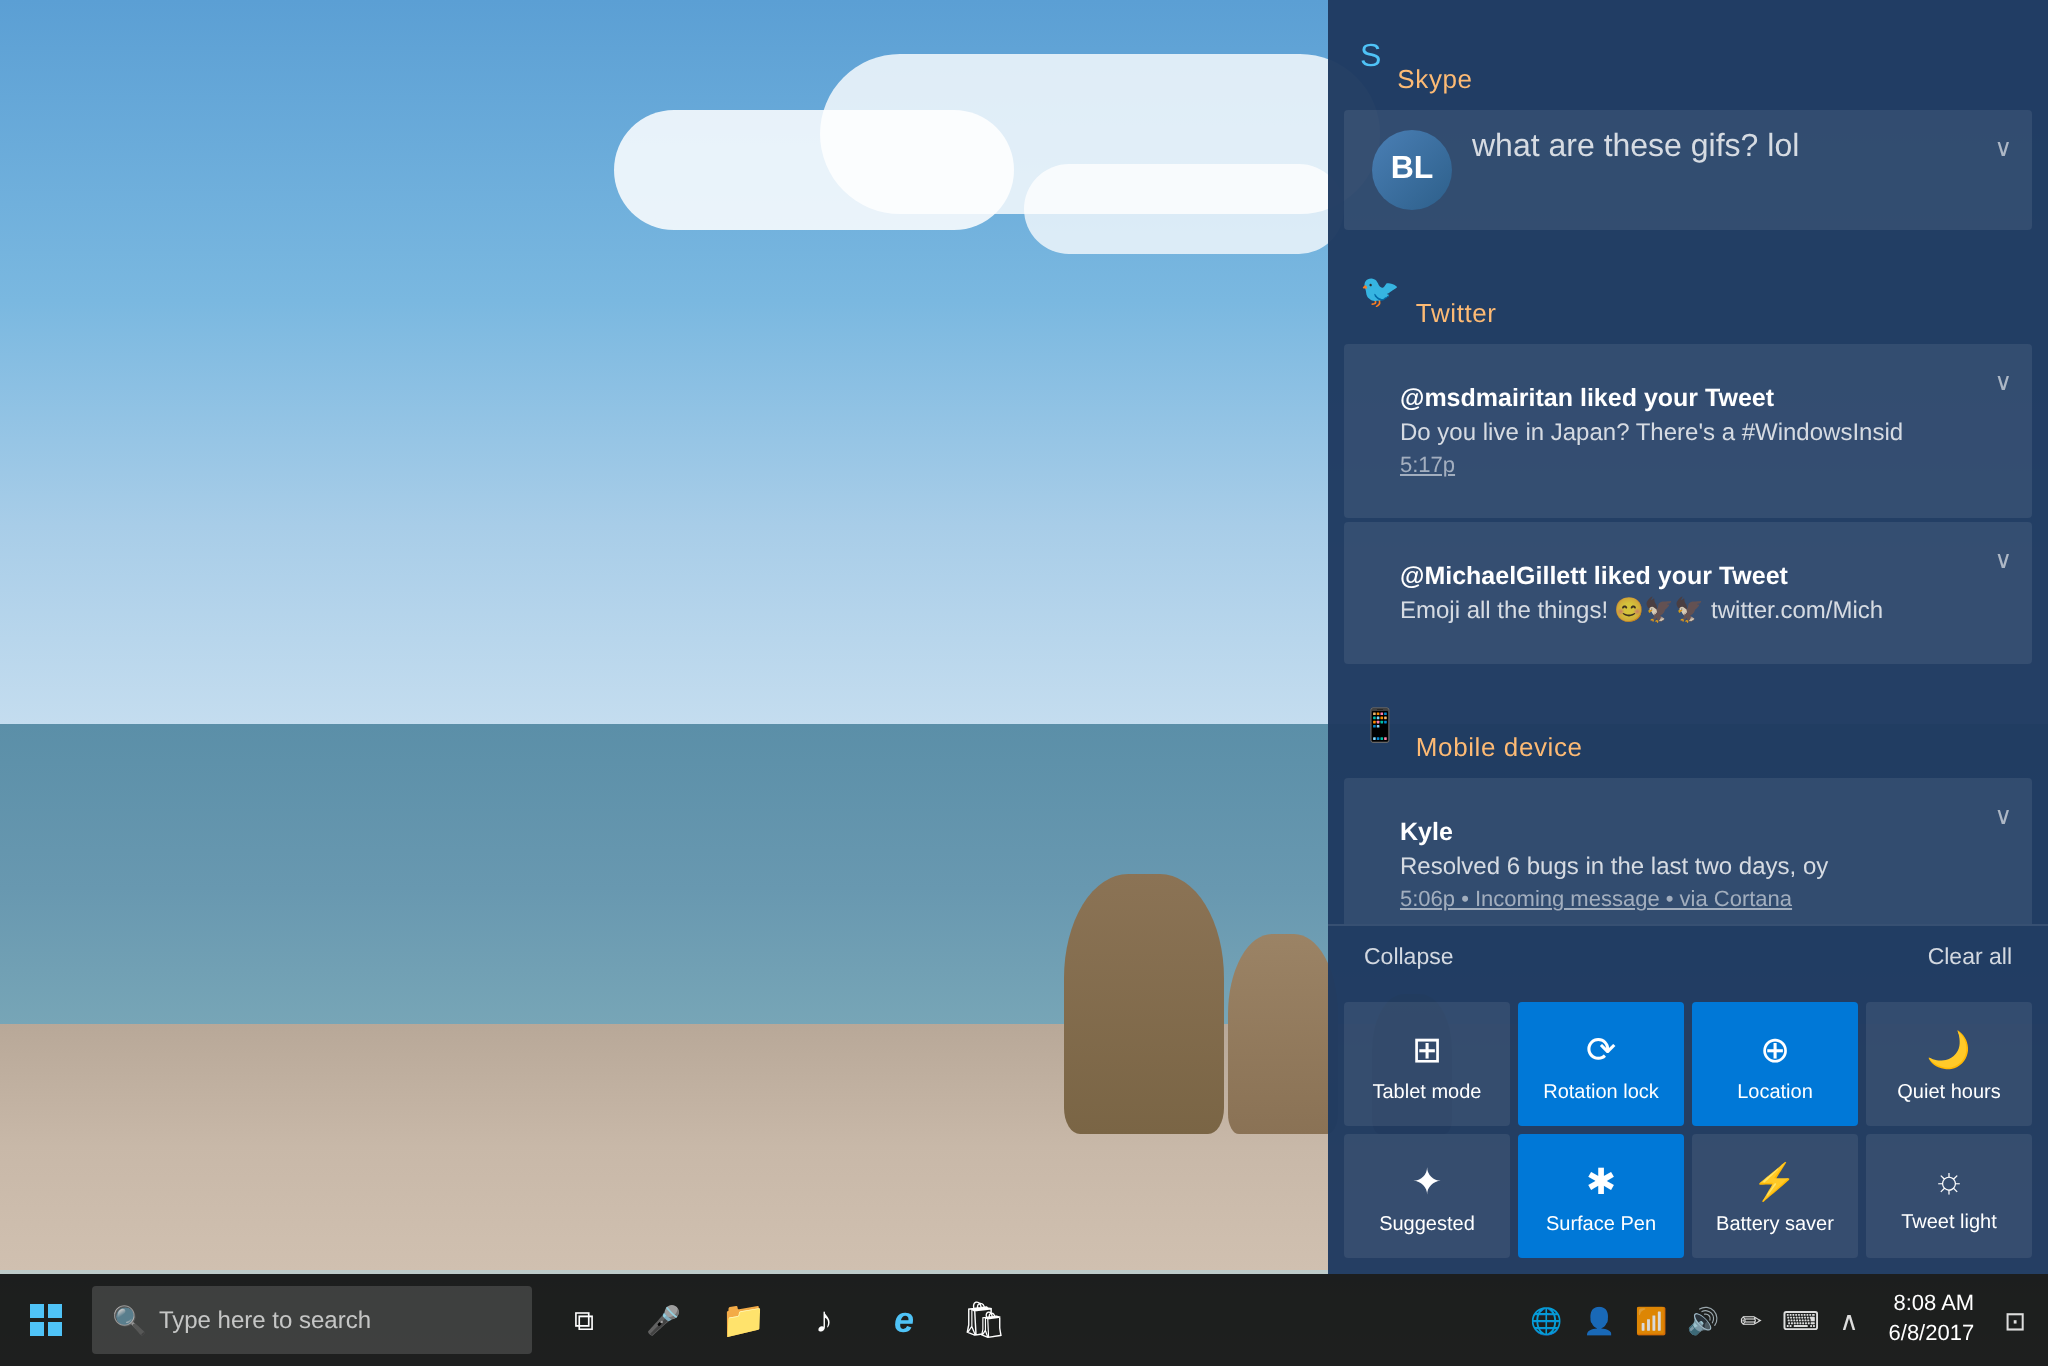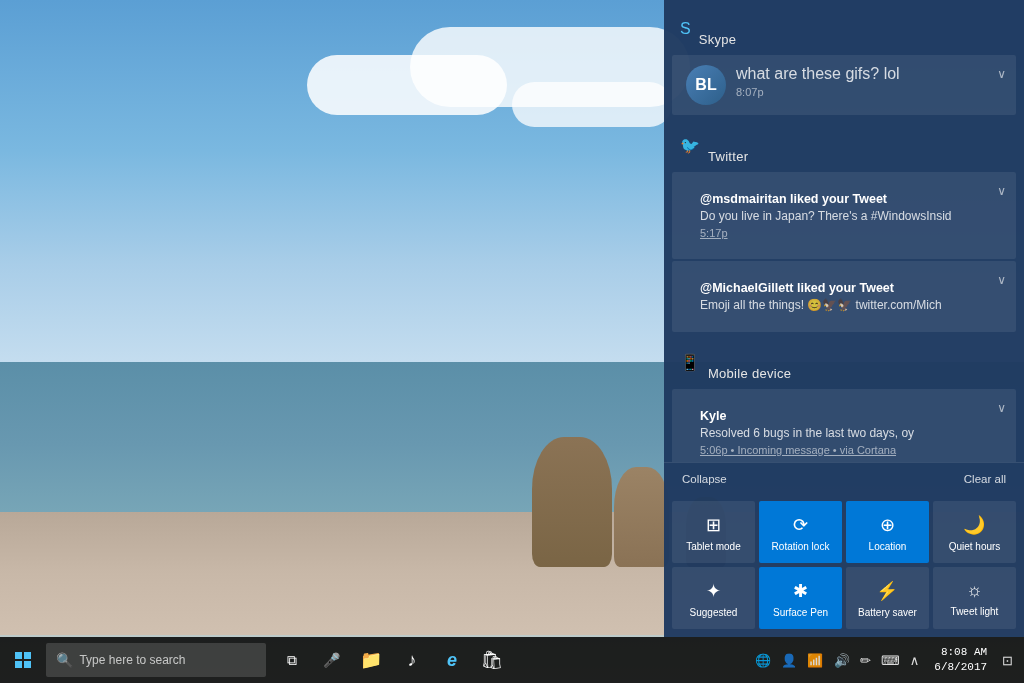--- a/index.html
+++ b/index.html
@@ -146,21 +146,20 @@
       cursor: pointer;
       padding: 0 3px;
     }
     .taskbar-clock {
       color: white;
       font-size: 11px;
       text-align: right;
       line-height: 1.4;
       padding: 0 8px;
       cursor: pointer;
-      font-family: Liberation Mono, monospace;
     }
 
     
     #action-center {
       position: absolute;
       right: 0;
       top: 0;
       bottom: 46px;
       width: 360px;
       background: rgba(31, 58, 96, 0.97);
@@ -185,21 +184,21 @@
       display: flex;
       align-items: center;
       padding: 10px 16px 6px;
       gap: 8px;
     }
     .notif-app-icon {
       color: #4FC3F7;
       font-size: 16px;
     }
     .notif-app-name {
-      color: #e5e5e5;
+      color: #fdba74;
       font-size: 13px;
       font-weight: 400;
       letter-spacing: 0.3px;
       margin-top: 22px;
     }
 
     
     .notif-card {
       background: rgba(255,255,255,0.08);
       margin: 2px 8px;
@@ -378,21 +377,20 @@
       <span class="notif-app-icon">S</span>
       <span class="notif-app-name">Skype</span>
     </div>
     <div class="notif-card">
       <div class="notif-card-inner">
         <div class="notif-avatar">
           <div class="notif-avatar-img">BL</div>
         </div>
         <div class="notif-content">
           <div class="notif-body">what are these gifs? lol</div>
-          <div class="notif-time">8:07p</div>
         </div>
       </div>
       <span class="notif-chevron">∨</span>
     </div>
 
     <div class="notif-app-header">
       <span class="notif-app-icon">🐦</span>
       <span class="notif-app-name">Twitter</span>
     </div>
     <div class="notif-card">

